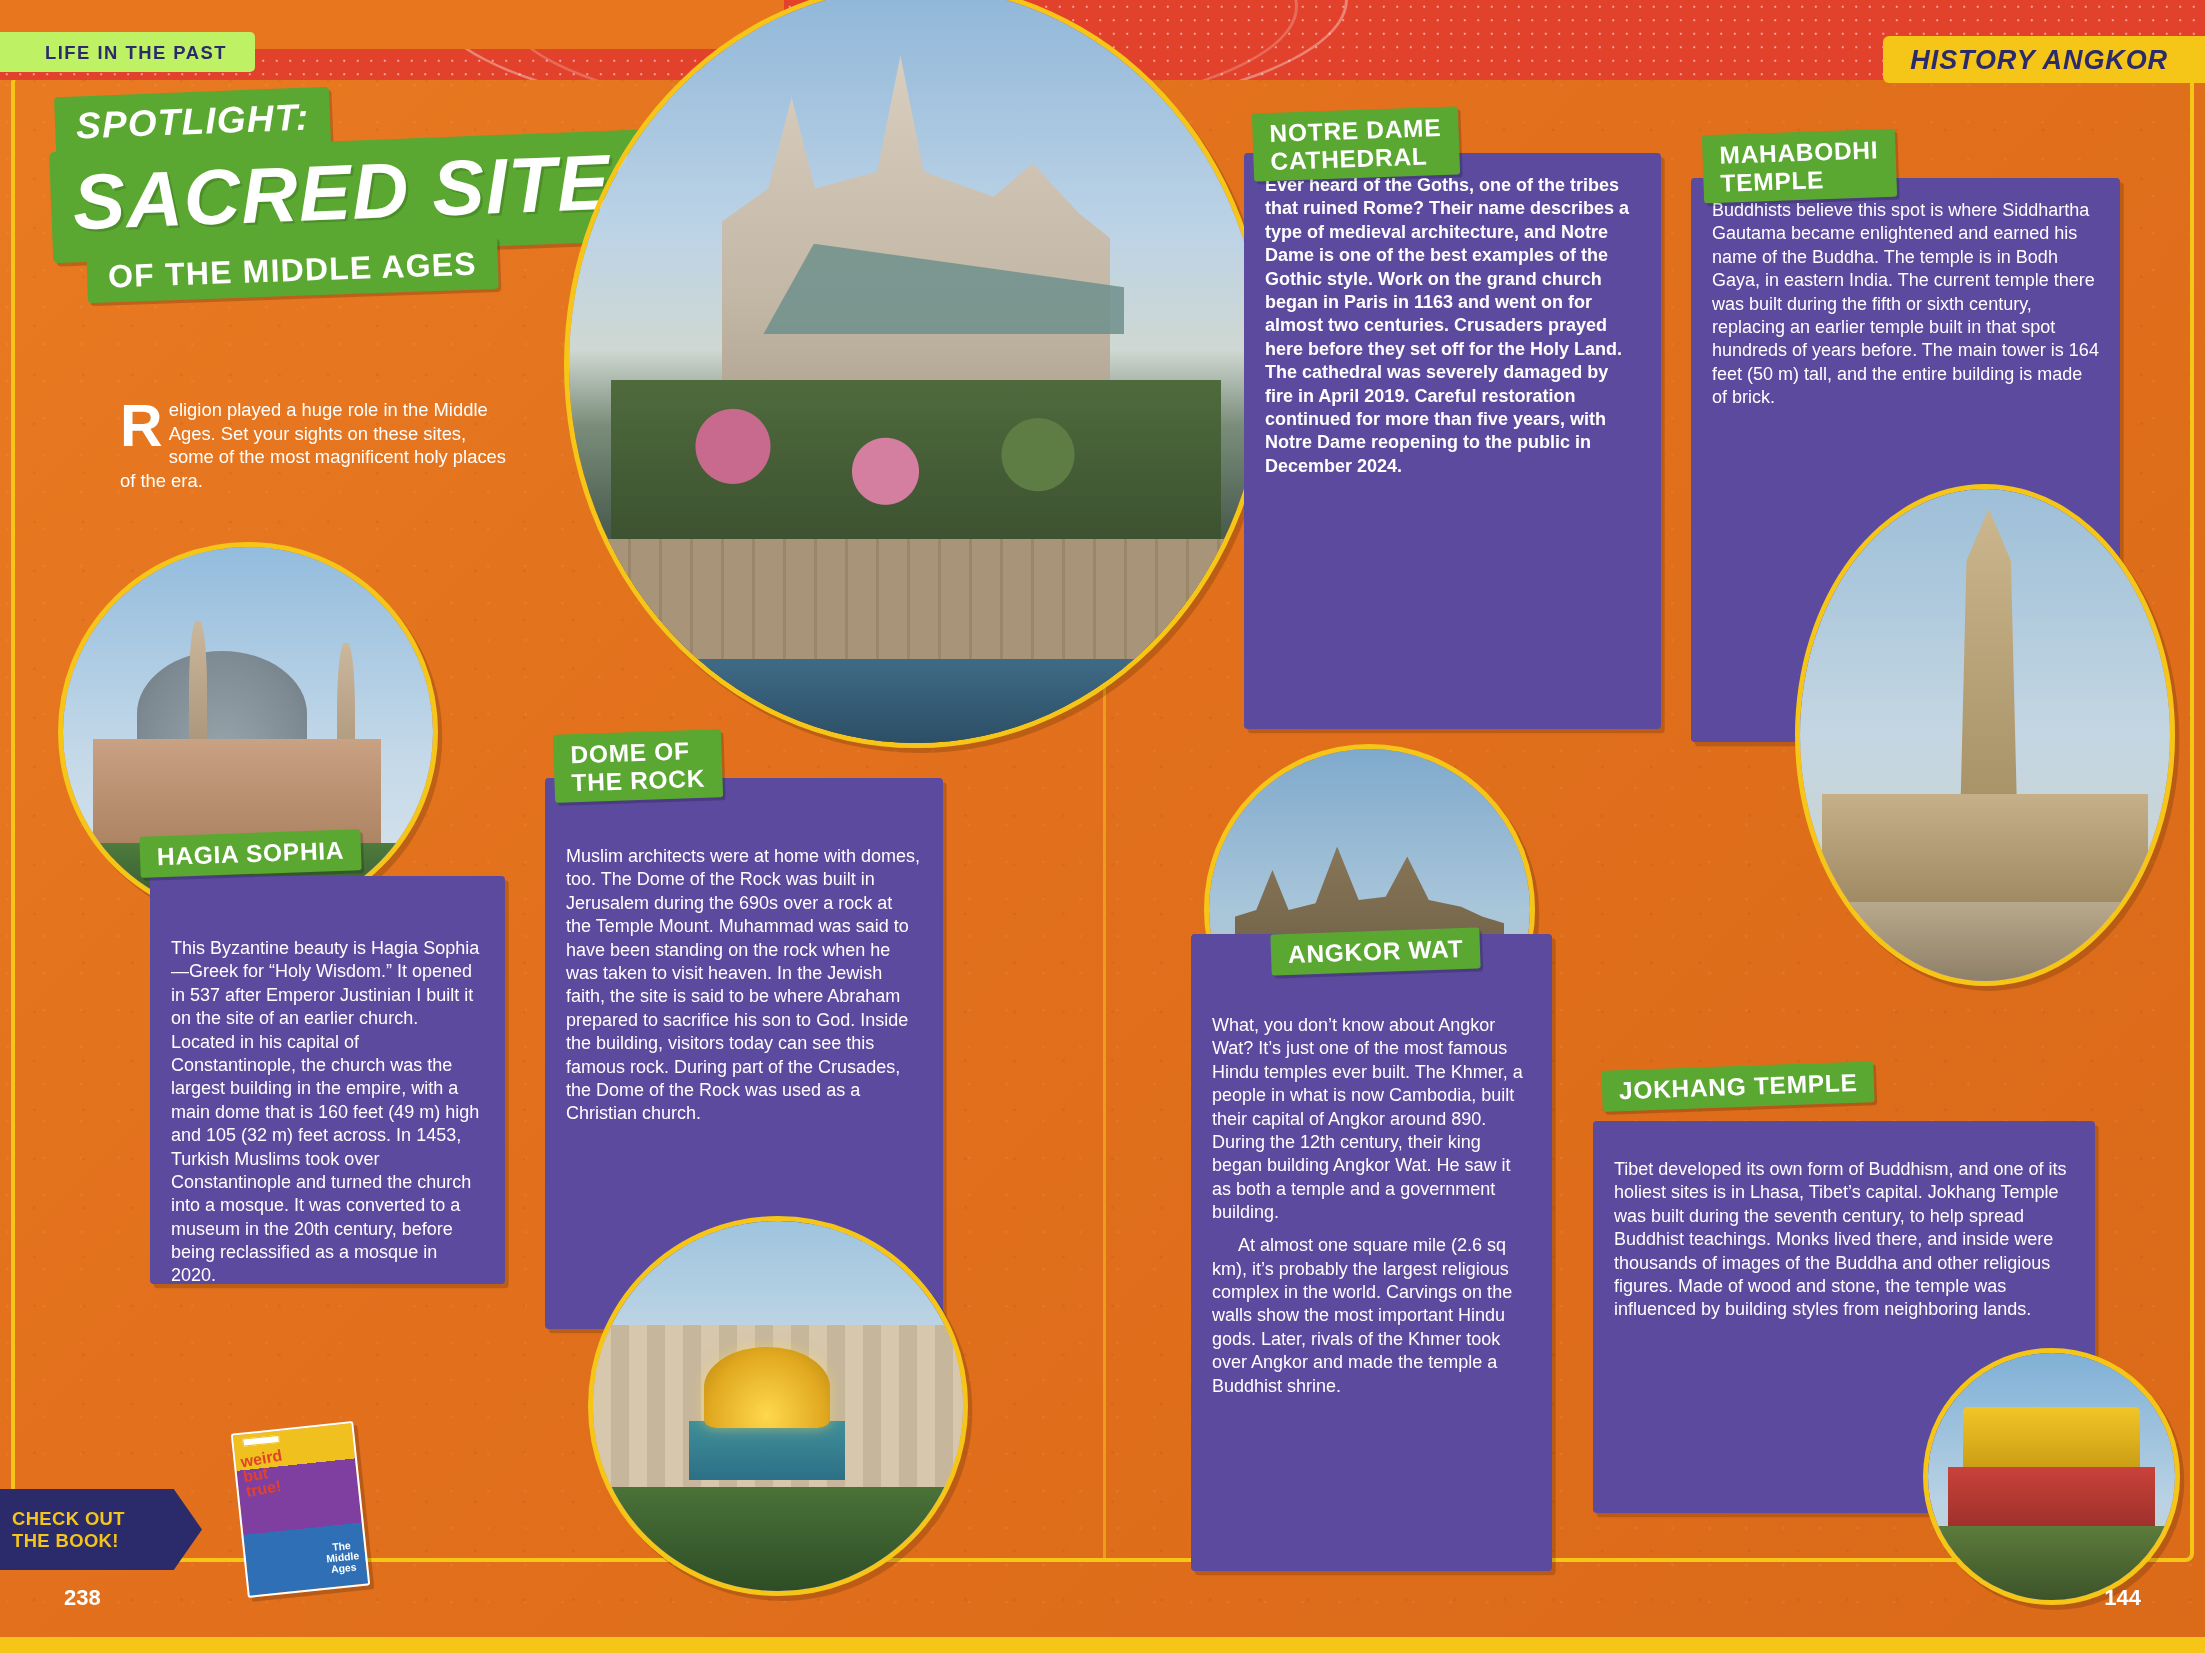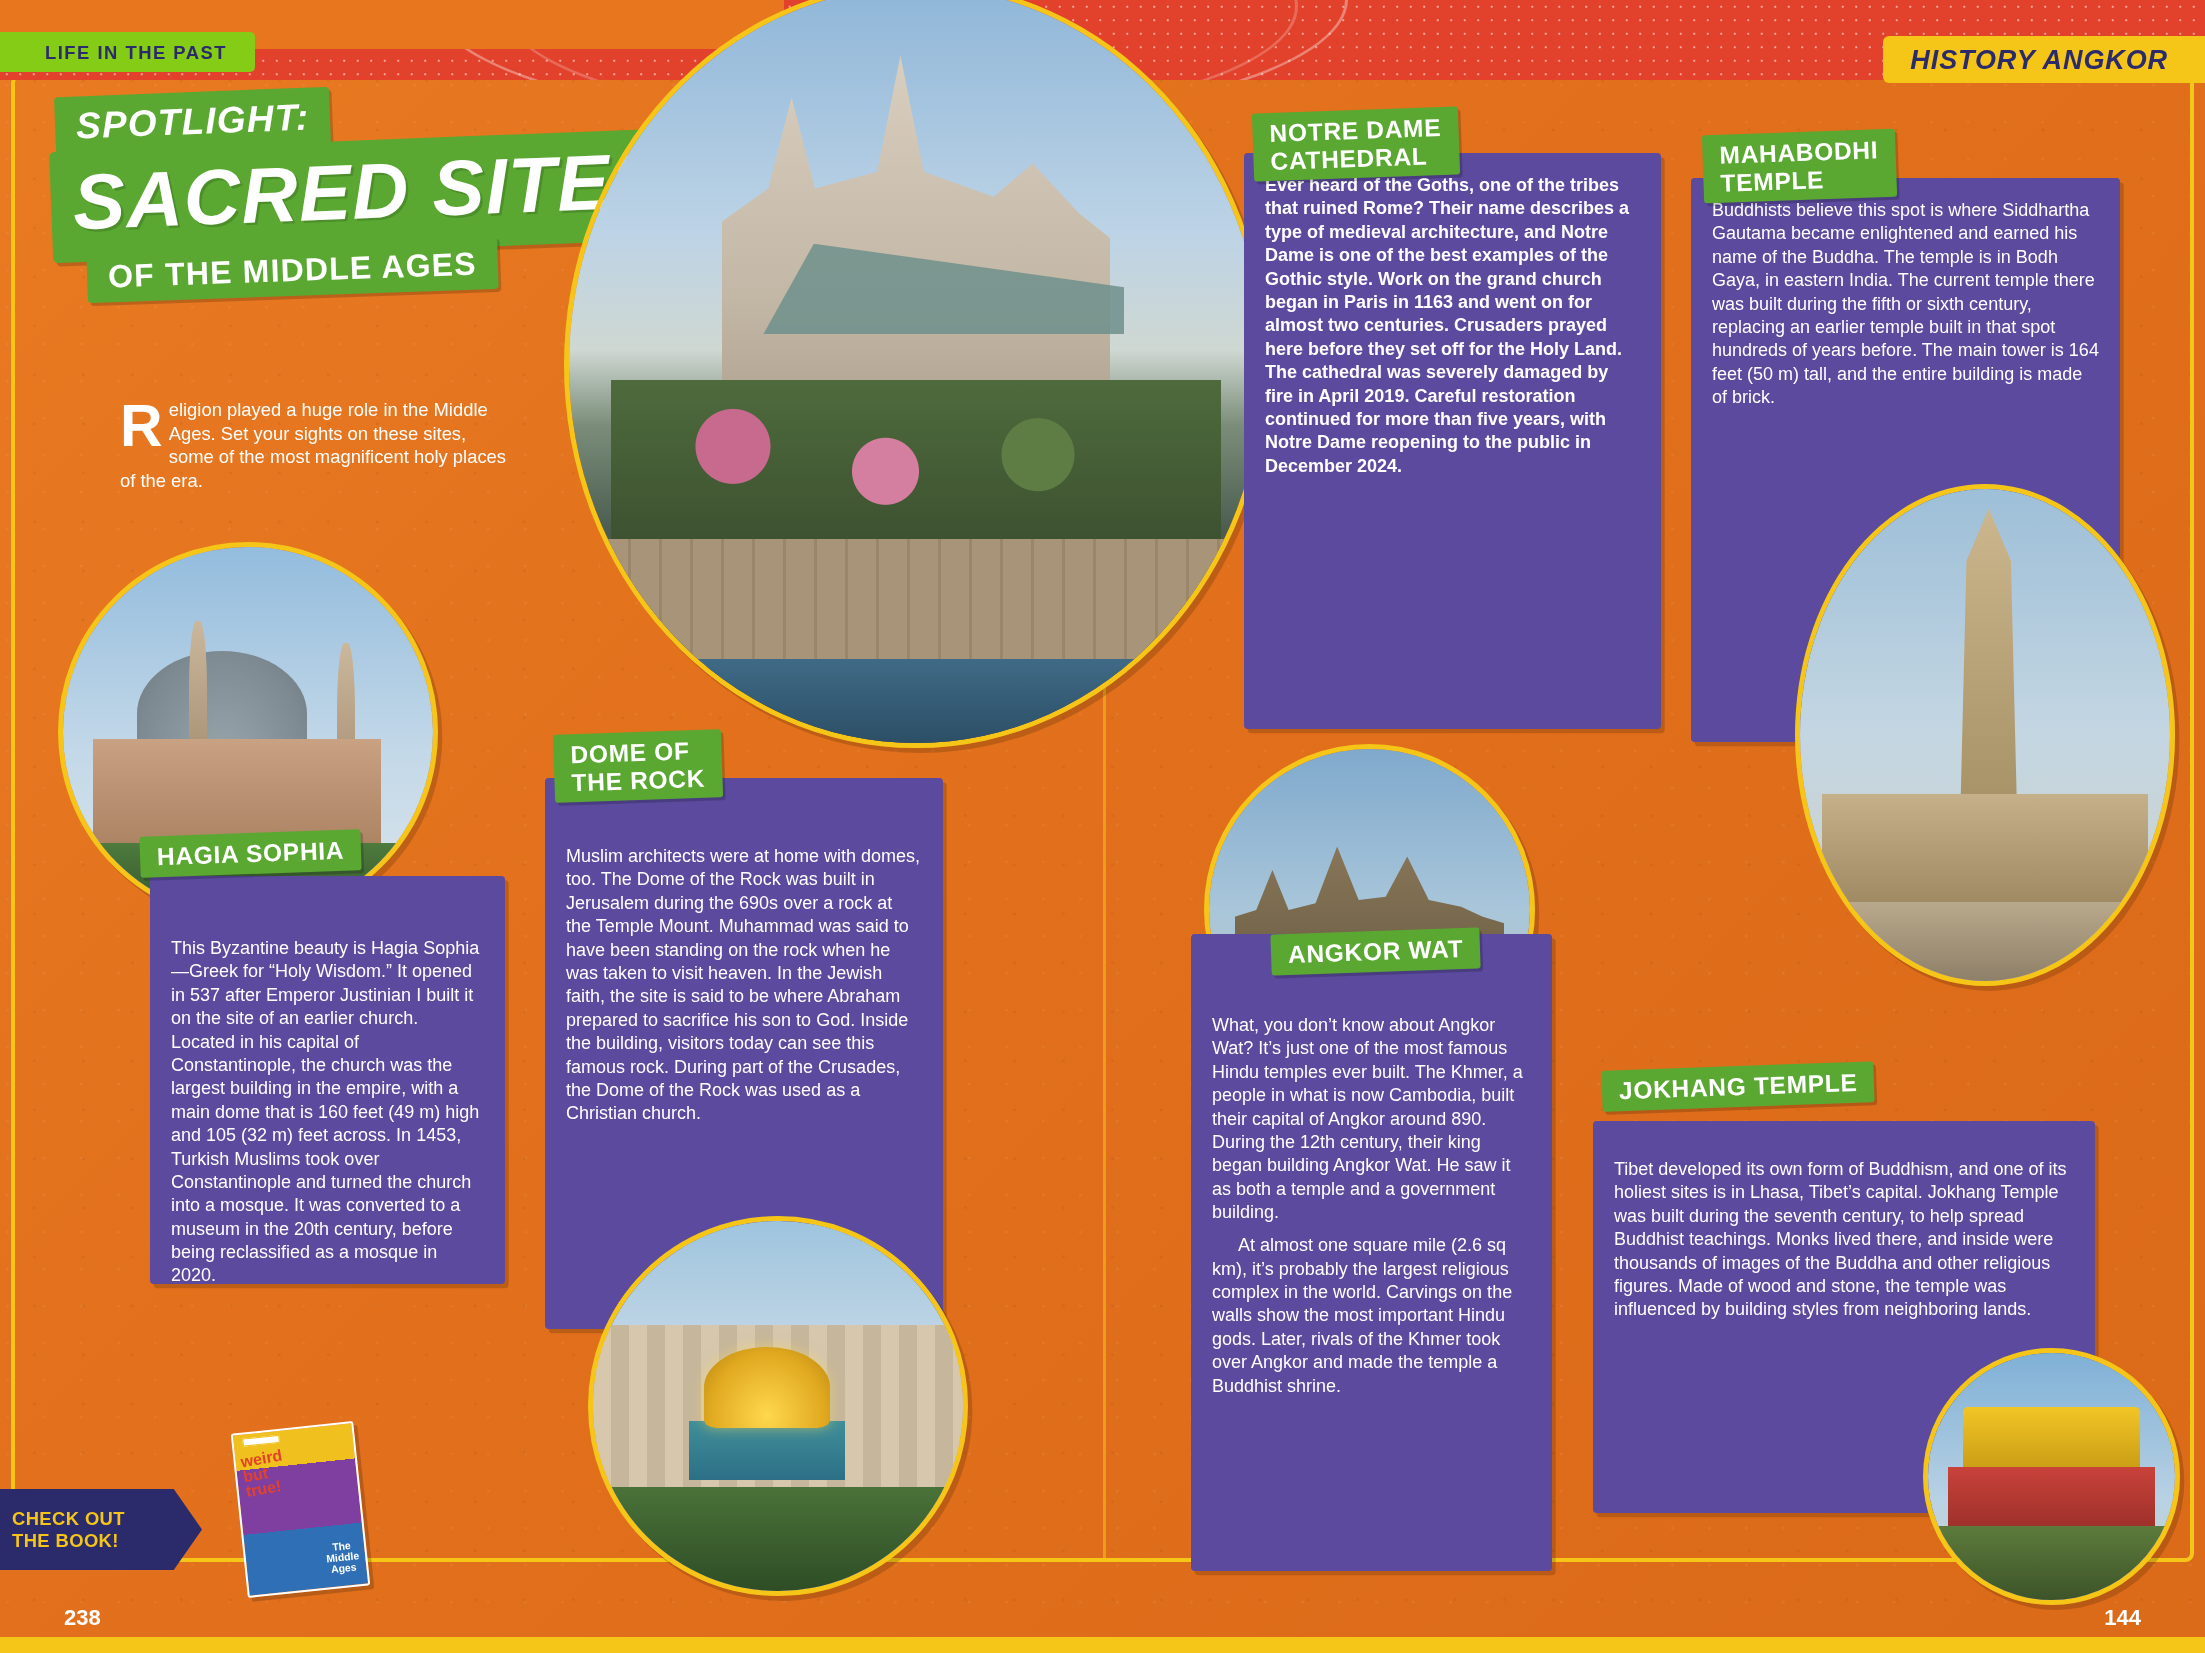--- a/index.html
+++ b/index.html
@@ -59,21 +59,21 @@
     width: 796px; height: 233px;
     border: 3.1px solid rgba(255,255,255,0.22);
     border-radius: 50%;
   }
   .top-red .orange-block {
     position: absolute; left: 0; top: 0; width: 784px; height: 49px;
     background: #e8761f;
   }
   .life-in-past {
     position: absolute; left: 0; top: 32px;
-    background: #84cc16;
+    background: #bef264;
     color: #2b2b6b;
     font-weight: 800;
     font-size: 18.4px;
     letter-spacing: 1.5px;
     padding: 9.8px 28px 8.6px 45px;
     border-radius: 0 4.9px 4.9px 0;
   }
   .history-happens {
     position: absolute; right: 0; top: 36px;
     background: #f5c518;
@@ -348,21 +348,20 @@
     position: absolute; bottom: 11px; right: 6.1px;
     color: #ffffff; font-weight: 700; font-size: 10.4px; line-height: 1.05;
     text-align: center;
   }
 
   .page-num {
     position: absolute;
     color: #ffffff;
     font-weight: 800;
     font-size: 22px;
-    margin-top: 20px;
   }
   #page-num-left { left: 64px; top: 1585px; }
   #page-num-right { right: 64px; top: 1585px; }
 
   .bottom-yellow {
     position: absolute; left: 0; bottom: 0; width: 2205px; height: 17px;
     background: #f5c518;
   }
 </style>
 </head>

